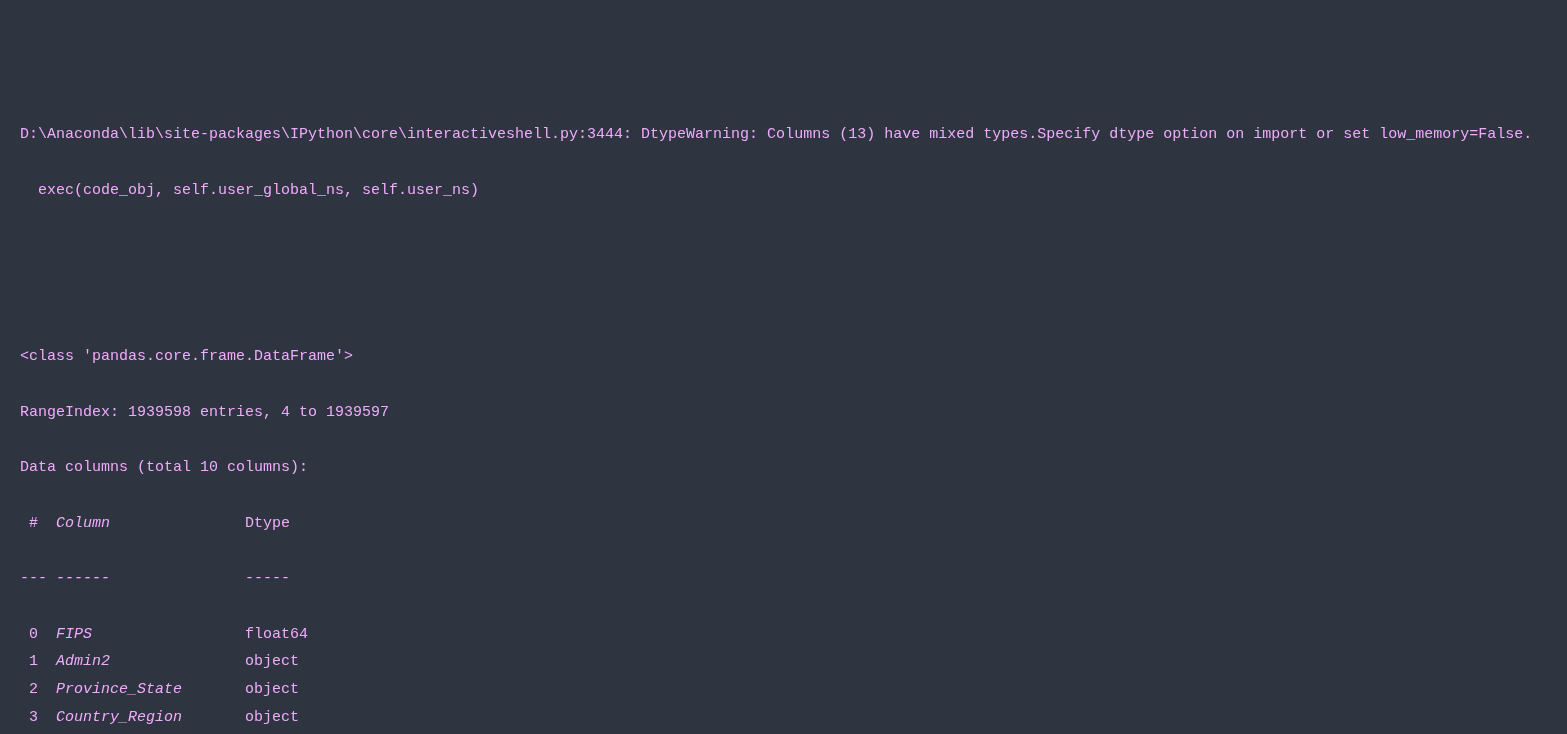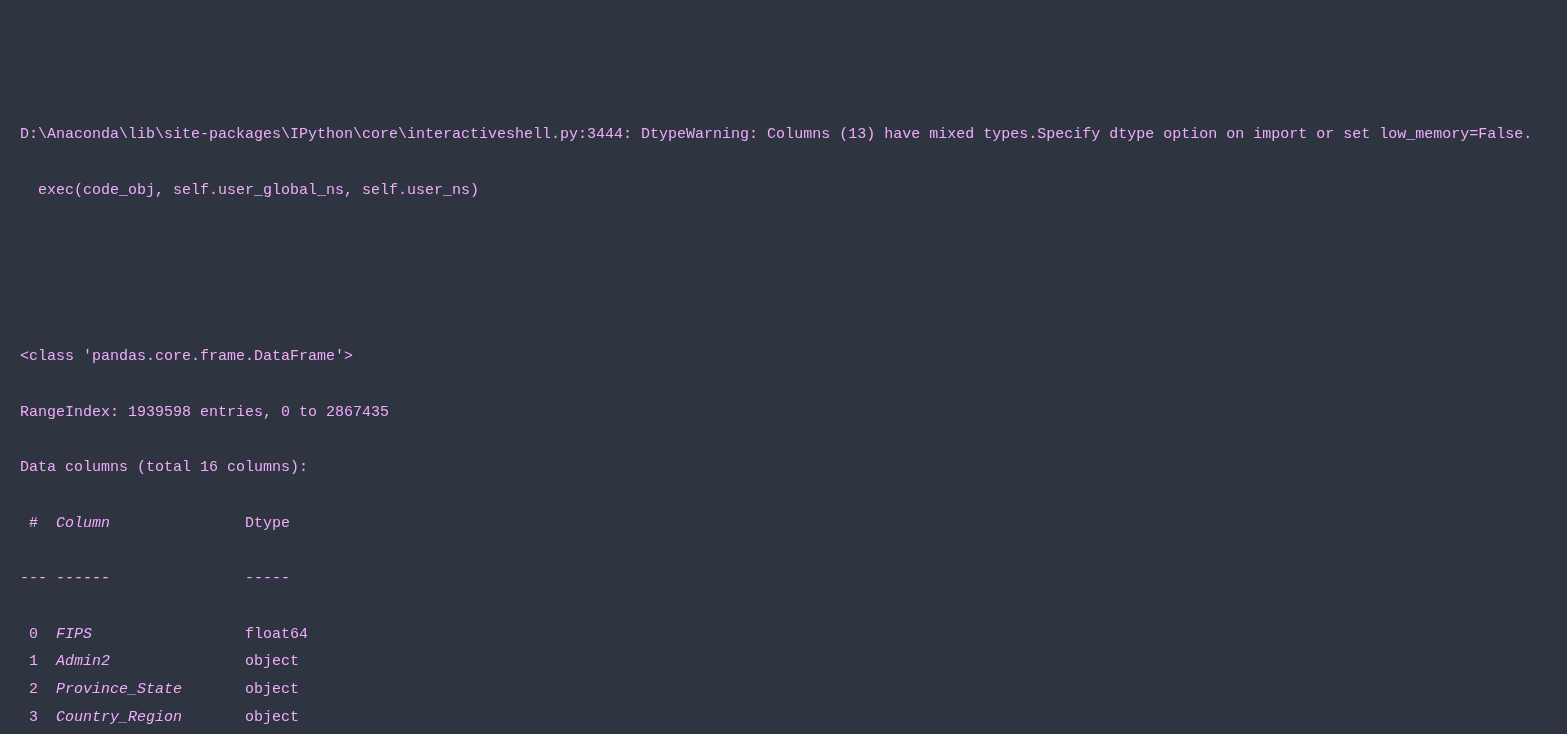--- a/index.html
+++ b/index.html
@@ -42,22 +42,22 @@
 </head>
 <body>
 
 
 
 <div class="output-line">D:\Anaconda\lib\site-packages\IPython\core\interactiveshell.py:3444: DtypeWarning: Columns (13) have mixed types.Specify dtype option on import or set low_memory=False.</div>
 <div class="output-line">  exec(code_obj, self.user_global_ns, self.user_ns)</div>
 <div class="output-line">&nbsp;</div>
 <div class="output-line">&nbsp;</div>
 <div class="output-line">&lt;class 'pandas.core.frame.DataFrame'&gt;</div>
-<div class="output-line">RangeIndex: 1939598 entries, 0 to 2867435</div>
-<div class="output-line">Data columns (total 16 columns):</div>
+<div class="output-line">RangeIndex: 1939598 entries, 4 to 1939597</div>
+<div class="output-line">Data columns (total 10 columns):</div>
 <div class="output-line"><span class="col-idx"> #  </span><span class="col-name">Column               </span><span class="col-dtype">Dtype  </span></div>
 <div class="output-line"><span class="col-idx">--- </span><span class="col-name">------               </span><span class="col-dtype">-----  </span></div>
 <div id="columns-container"><div class="output-line"><span class="col-idx"> 0  </span><span class="col-name">FIPS                 </span><span class="col-dtype">float64</span></div><div class="output-line"><span class="col-idx"> 1  </span><span class="col-name">Admin2               </span><span class="col-dtype">object </span></div><div class="output-line"><span class="col-idx"> 2  </span><span class="col-name">Province_State       </span><span class="col-dtype">object </span></div><div class="output-line"><span class="col-idx"> 3  </span><span class="col-name">Country_Region       </span><span class="col-dtype">object </span></div><div class="output-line"><span class="col-idx"> 4  </span><span class="col-name">Last_Update          </span><span class="col-dtype">object </span></div></div>
 
 
 
 
 
 
 </body></html>

